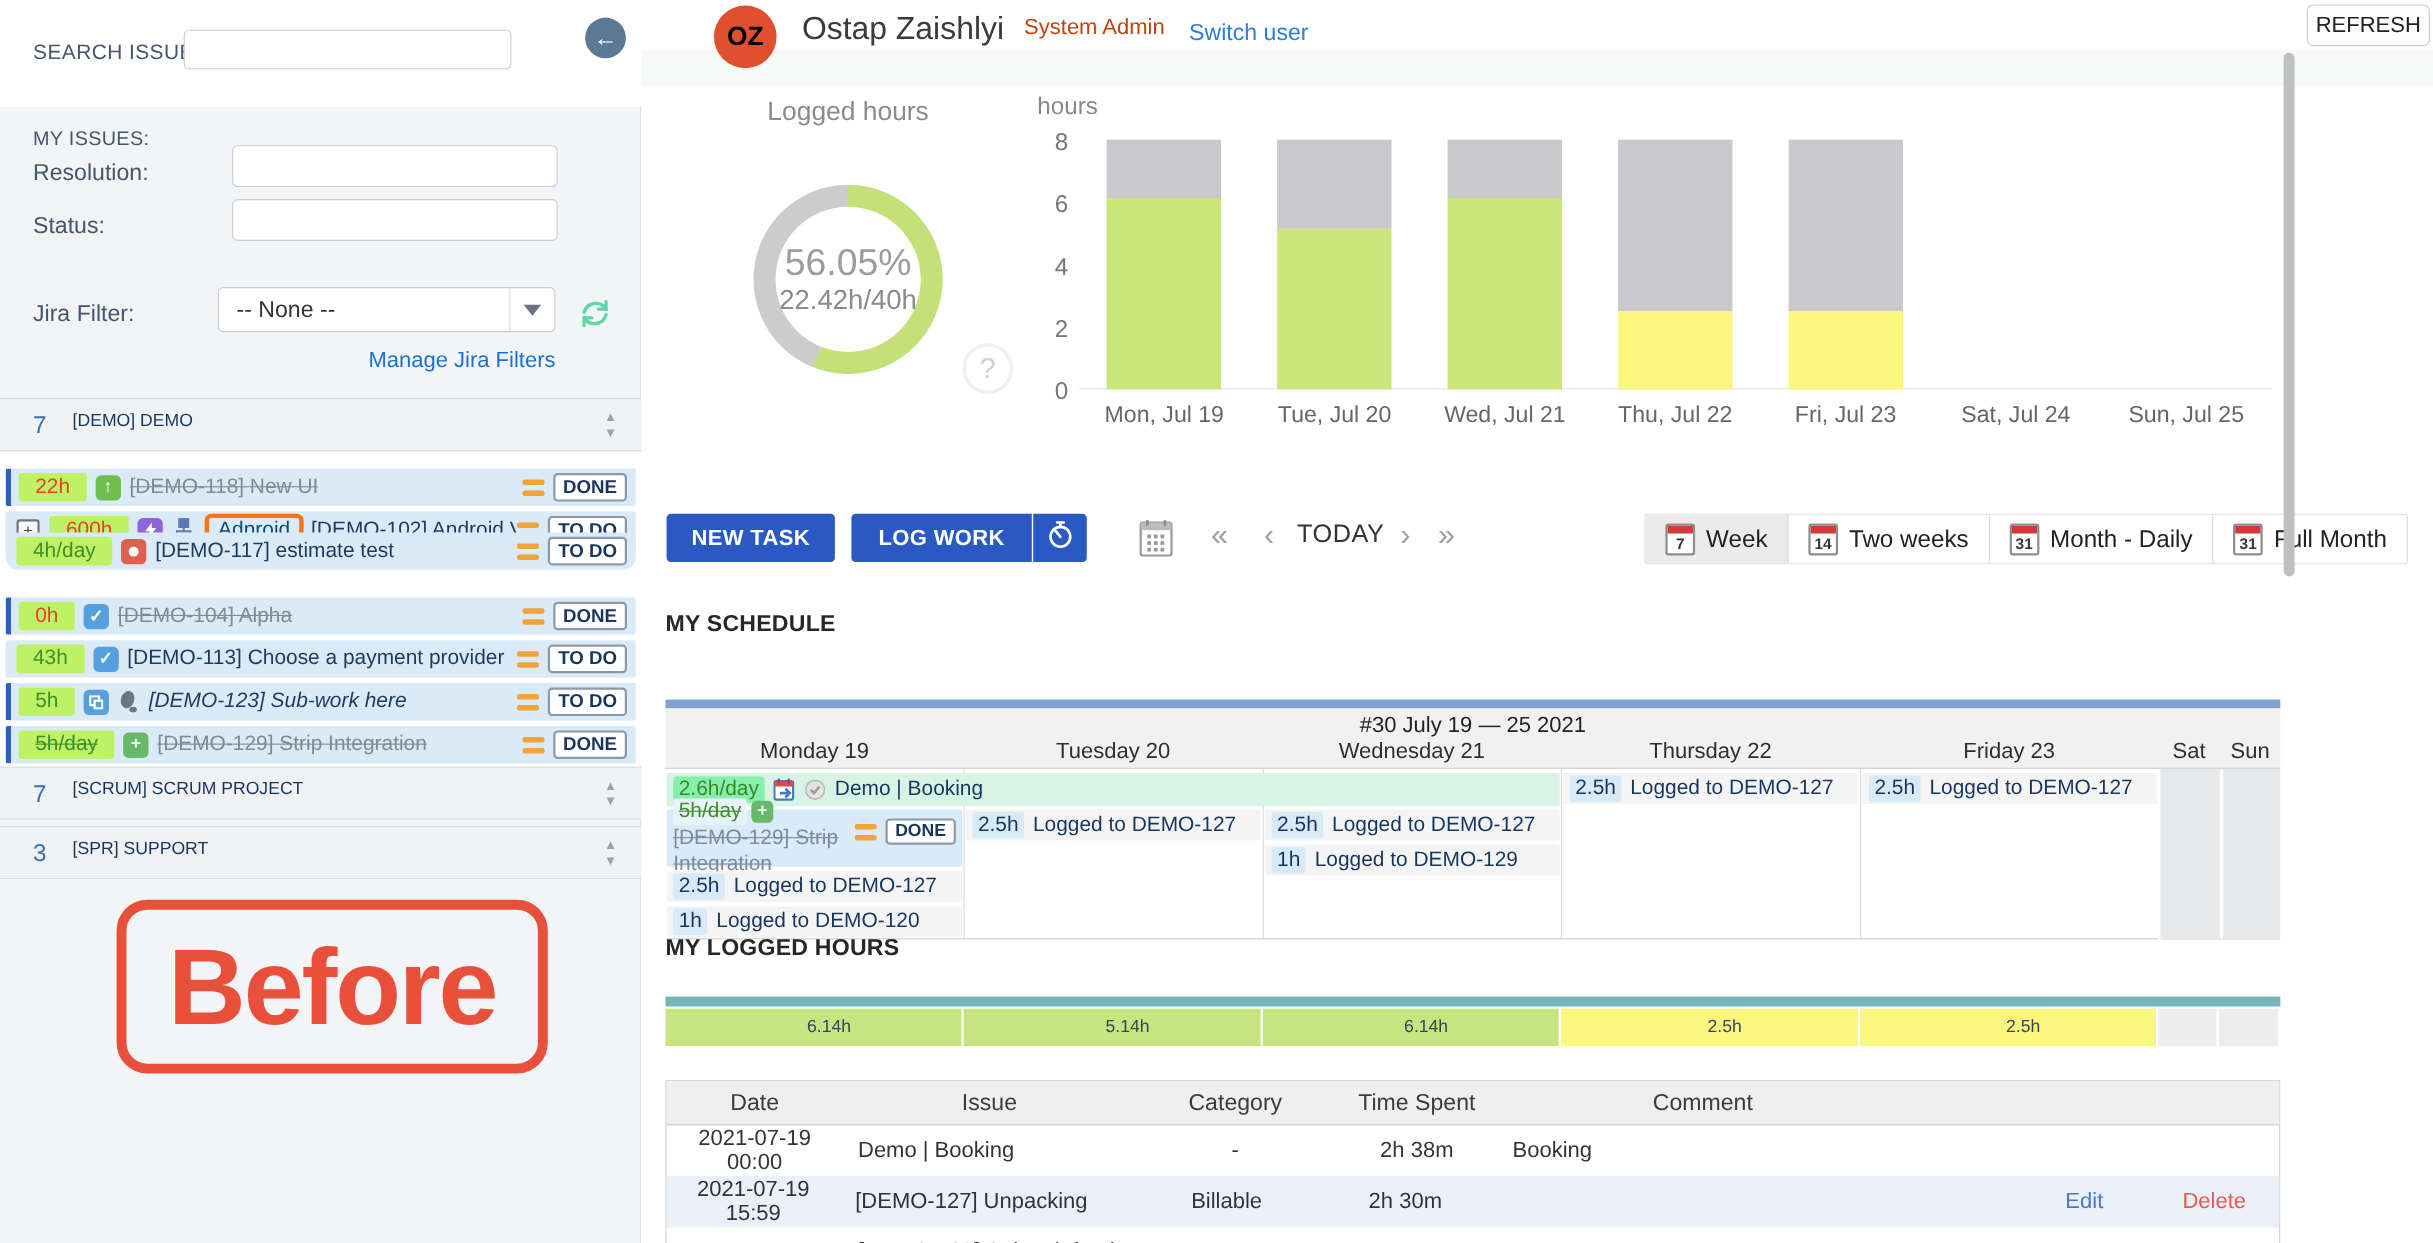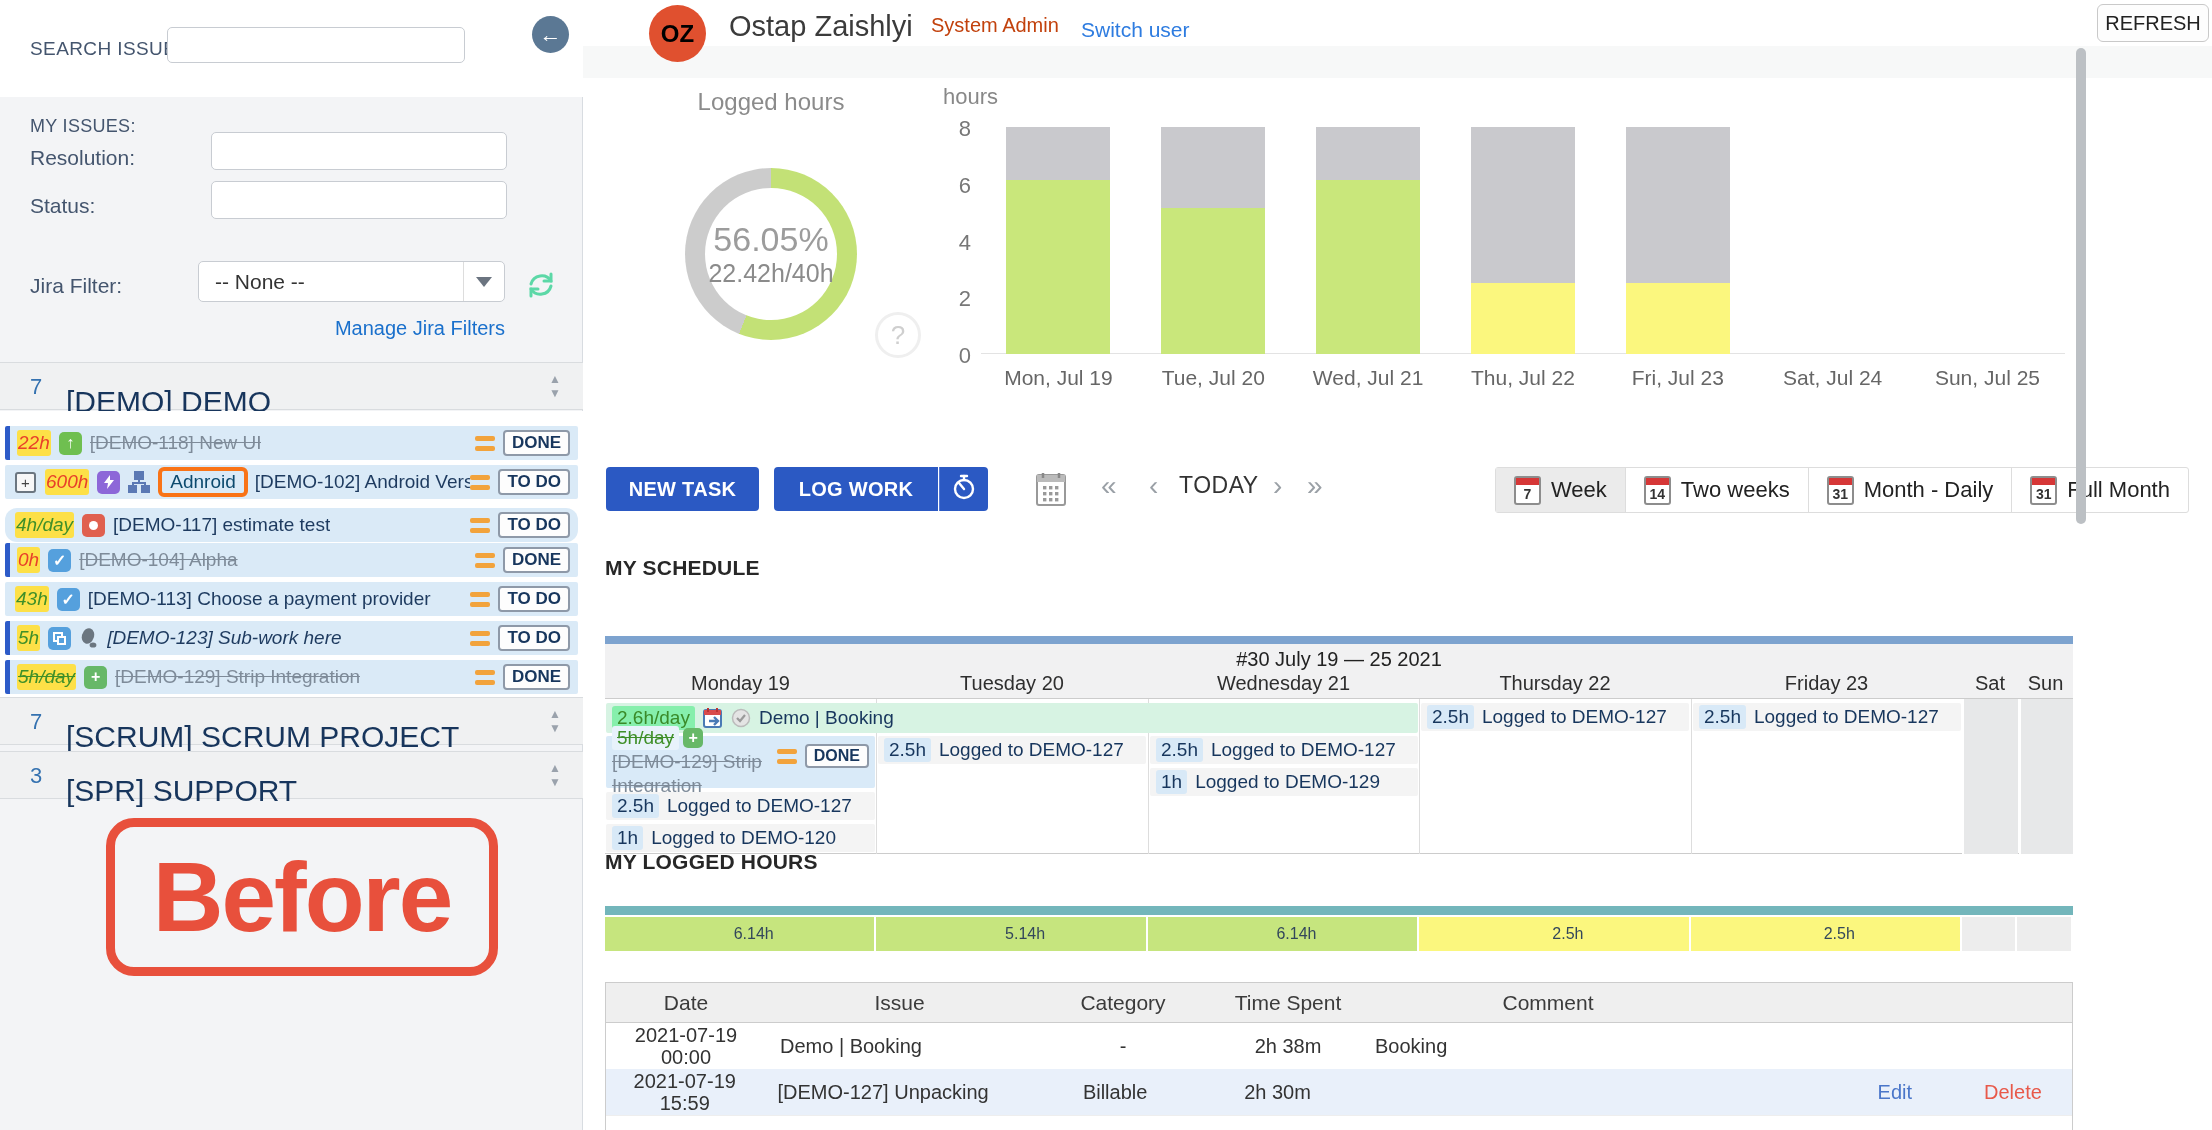--- a/index.html
+++ b/index.html
@@ -29,28 +29,28 @@
   .jira-select .val { position:absolute; left:16px; top:8px; font-size:21px; color:#333; }
   .jira-select .arrow-box { position:absolute; right:0; top:0; width:41px; height:39px; border-left:1px solid #ddd;
     display:flex; align-items:center; justify-content:center; }
   .tri-down { width:0; height:0; border-left:8px solid transparent; border-right:8px solid transparent; border-top:10px solid #6b7480; }
   .sync-icon { position:absolute; left:524px; top:268px; cursor:pointer; }
   .manage-link { position:absolute; right:77px; top:317px; font-size:20px; color:#1a70cc; text-decoration:none; cursor:pointer; }
 
   .proj-header { position:absolute; left:0; width:583px; height:48px; background:#f0f1f2;
     border-top:1px solid #d9dcdf; border-bottom:1px solid #d9dcdf; cursor:pointer; }
   .proj-header .cnt { position:absolute; left:30px; top:11px; font-size:22px; color:#3572b0; }
-  .proj-header .nm { position:absolute; left:66px; top:22px; font-size:30px; color:#17355c; }
+  .proj-header .nm { position:absolute; left:66px; top:11px; font-size:16px; color:#17355c; }
   .sorter { position:absolute; right:22px; top:9px; font-size:12px; color:#9aa2ac; line-height:14px; text-align:center; cursor:pointer; }
   .issues-region { position:absolute; left:0; top:411px; width:583px; height:288px; background:#fff; }
 
   .issue-row { position:absolute; left:5px; width:573px; height:34px; background:#daeaf7; border-radius:2px;
     display:flex; align-items:center; padding:0 8px 0 10px; cursor:pointer; font-size:19px; }
   .issue-row.flag { border-left:5px solid #2d5bc8; padding-left:7px; }
-  .chip-time { background:#fde047; border-radius:3px; padding:2px 1px; font-size:19px; margin-right:8px; white-space:nowrap;font-style:italic; }
+  .chip-time { background:#bef264; border-radius:3px; padding:2px 15px; font-size:19px; margin-right:8px; white-space:nowrap; }
   .t-red { color:#e8402a; } .t-green { color:#3f8f29; }
   .sq-icon { width:23px; height:23px; border-radius:5px; margin-right:8px; flex:0 0 auto;
     display:flex; align-items:center; justify-content:center; color:#fff; font-size:16px; font-weight:bold; }
   .ic-green { background:#6fbf50; } .ic-purple { background:#8d67d8; } .ic-blue { background:#55a0dd; }
   .ic-red { background:#e0604f; } .ic-plus { background:#67b868; }
   .dot-white { width:9px; height:9px; background:#fff; border-radius:50%; }
   .expand-box { width:21px; height:21px; border:2px solid #6b7680; border-radius:3px; background:#f7f7f7;
     color:#444; font-size:15px; line-height:17px; text-align:center; margin-right:9px; flex:0 0 auto; }
   .issue-title { color:#1d3a5f; white-space:nowrap; overflow:hidden; }
   .struck { color:#7e8b99; text-decoration:line-through; }
@@ -234,21 +234,21 @@
       <span class="issue-title">[DEMO-102] Android Version</span>
       <span class="row-right">
           <span class="eq-icon">
             <i></i>
             <i></i>
           </span>
         <span class="status-badge">TO DO</span>
         </span>
     </div>
 
-    <div class="issue-row" style="top:508px;border-radius:12px;">
+    <div class="issue-row" style="top:484px;border-radius:12px;">
       <span class="chip-time t-green">4h/day</span>
       <span class="sq-icon ic-red">
           <span class="dot-white"></span>
         </span>
       <span class="issue-title">[DEMO-117] estimate test</span>
       <span class="row-right">
           <span class="eq-icon">
             <i></i>
             <i></i>
           </span>

